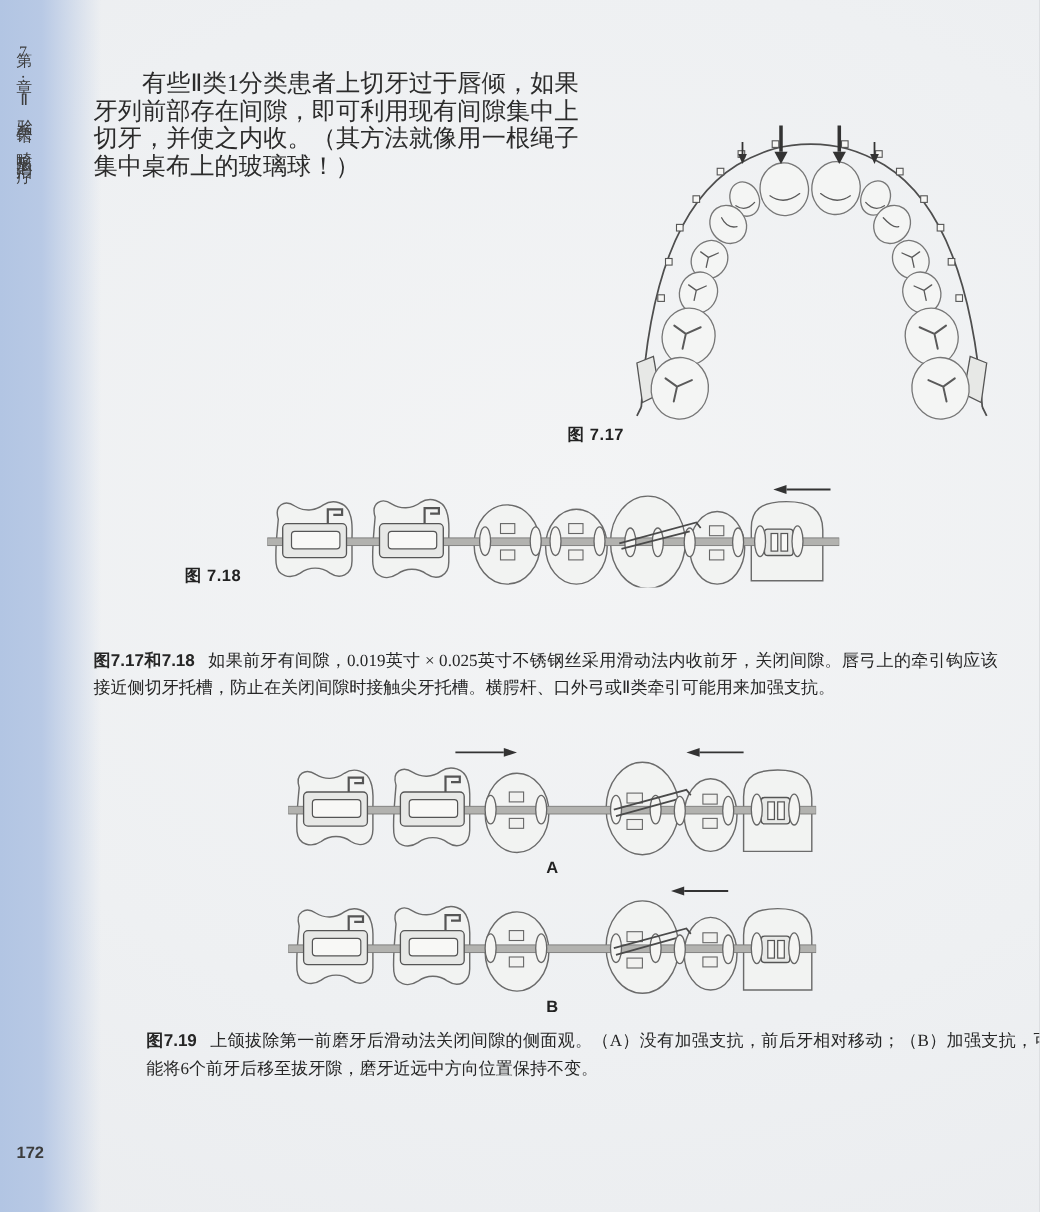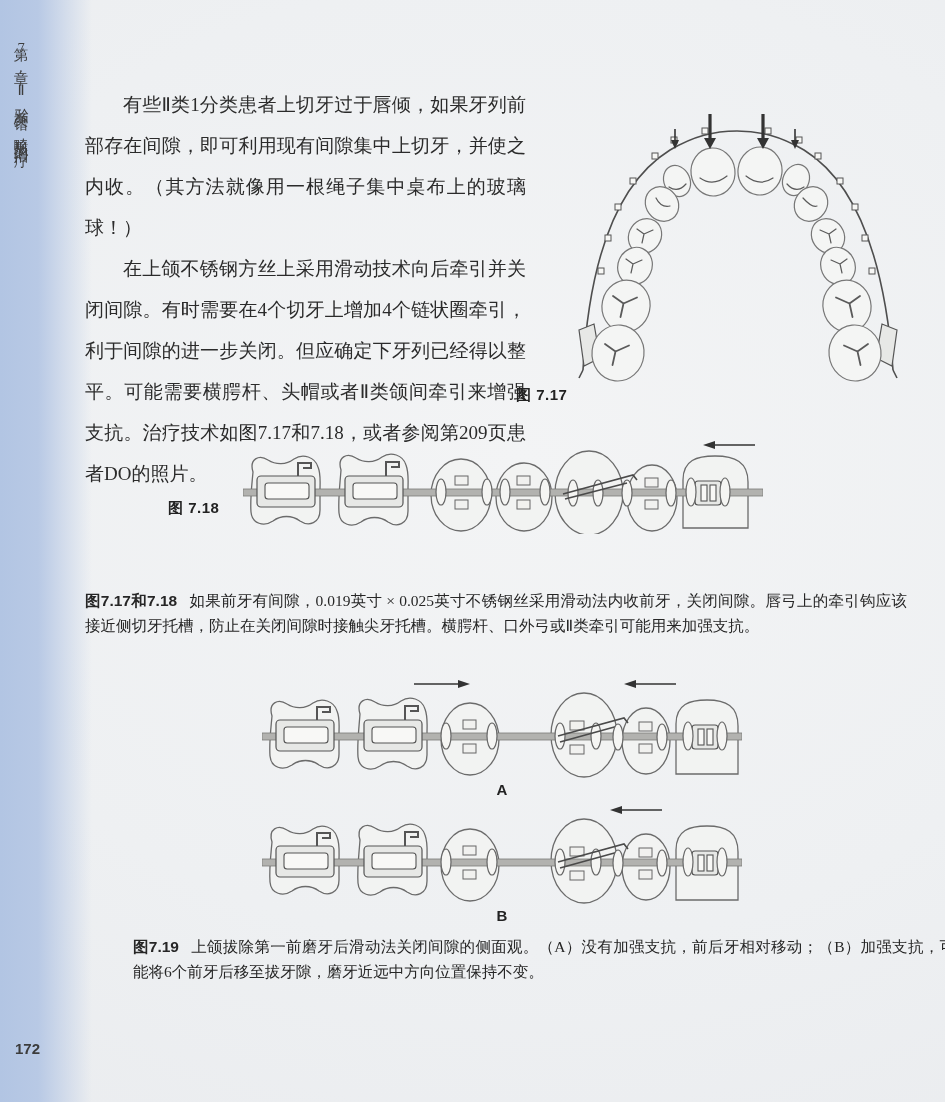--- a/index.html
+++ b/index.html
@@ -18,22 +18,22 @@
     writing-mode:vertical-rl;text-orientation:upright;
     font-family:"Liberation Serif",serif;font-size:14.5px;letter-spacing:3.5px;
     color:#3d3d3d;
   }
   .heading{
     position:absolute;left:85px;top:37px;width:480px;
     font-family:"Liberation Sans",sans-serif;font-weight:bold;
     font-size:19px;letter-spacing:1.5px;color:#1f1f1f;
   }
   .body-col{
-    position:absolute;left:85px;top:84px;width:441px;
-    font-size:19px;line-height:41px;text-align:justify;
+    position:absolute;left:85px;top:63px;width:441px;
+    font-size:22px;line-height:25px;text-align:justify;
   }
   .body-col p{margin:0;text-indent:2em;}
   .fig{position:absolute;}
   .fig svg{display:block;}
   .fig-label{
     position:absolute;font-family:"Liberation Sans",sans-serif;
     font-weight:bold;font-size:15px;color:#222;letter-spacing:0.5px;
   }
   .panel-label{
     text-align:center;font-family:"Liberation Sans",sans-serif;
@@ -70,21 +70,20 @@
 
 <div class="page">
 
   <div class="spine"></div>
 
   <div class="chapter-vert">第7章·Ⅱ类错𬌗畸形的治疗</div>
 
 
   <div class="body-col">
     <p>有些Ⅱ类1分类患者上切牙过于唇倾，如果牙列前部存在间隙，即可利用现有间隙集中上切牙，并使之内收。（其方法就像用一根绳子集中桌布上的玻璃球！）</p>
-    <p>在上颌不锈钢方丝上采用滑动技术向后牵引并关闭间隙。有时需要在4个切牙上增加4个链状圈牵引，利于间隙的进一步关闭。但应确定下牙列已经得以整平。可能需要横腭杆、头帽或者Ⅱ类颌间牵引来增强支抗。治疗技术如图7.17和7.18，或者参阅第209页患者DO的照片。</p>
   </div>
 
   <div class="fig" style="left:573px;top:96px;">
     <svg width="330" height="290" viewBox="0 0 330 290">
       <defs>
         <path id="cuspY" d="M0,0 l7,5 M7,5 l-2,9 M7,5 l9,-4"></path>
       </defs>
 
       <g>
         <path d="M10,274 C16,168 42,88 97,54 C121,40 141,35 164,35 C187,35 207,40 231,54 C286,88 312,168 320,274" fill="none" stroke="#4e4e4e" stroke-width="1.6"></path>
@@ -207,21 +206,21 @@
       <g>
         <path class="bwire" d="M320,62 L390,43 L394,48"></path>
         <path class="bwire" d="M322,67 L384,51" stroke-width="1"></path>
       </g>
       <g>
         <line x1="512" y1="13" x2="472" y2="13" class="arrowln"></line>
         <polygon points="472,9 472,17 460,13" class="arrowhd"></polygon>
       </g>
     </svg>
   </div>
-  <div class="fig-label" style="left:168px;top:499px;">图 7.18</div>
+  <div class="fig-label" style="left:168px;top:514px;">图 7.18</div>
 
   <p class="caption" style="top:572px;"><span class="lead">图7.17和7.18</span><span>如果前牙有间隙，0.019英寸 × 0.025英寸不锈钢丝采用滑动法内收前牙，关闭间隙。唇弓上的牵引钩应该接近侧切牙托槽，防止在关闭间隙时接触尖牙托槽。横腭杆、口外弓或Ⅱ类牵引可能用来加强支抗。</span></p>
 
   <svg width="0" height="0" style="position:absolute" aria-hidden="true">
     <defs>
       <g id="toothrow-gap">
         <g>
           <path class="tooth" d="M10,44 C6,31 16,26 25,32 C33,37 43,37 51,31 C60,25 72,29 75,39 C78,46 77,54 77,62 L77,82 C77,95 66,99 57,93 C49,87 38,87 30,93 C21,99 9,96 8,84 C7,70 9,56 10,44 Z"></path>
           <path class="tooth" d="M98,42 C94,29 104,24 113,30 C121,35 131,35 139,29 C148,23 160,27 163,37 C166,45 165,53 165,61 L165,83 C165,96 154,100 145,94 C137,88 126,88 118,94 C109,100 97,97 96,85 C95,71 97,56 98,42 Z"></path>
           <ellipse class="tooth" cx="208" cy="67" rx="29" ry="36"></ellipse>

